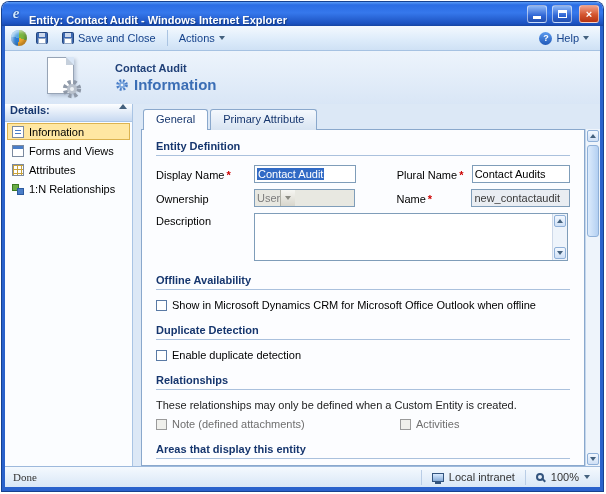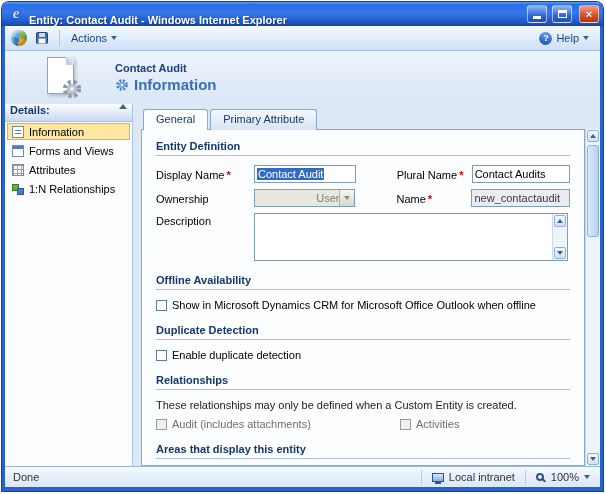--- a/index.html
+++ b/index.html
@@ -83,21 +83,21 @@
 
   .frow { display:flex; align-items:center; margin-bottom:6px; }
   .frow.top { align-items:flex-start; }
   .flabel  { width:98px; flex:none; padding-top:2px; }
   .flabel2 { width:86px; flex:none; padding-top:2px;padding-left:11px; }
   .fspace  { width:30px; flex:none; }
   .req { color:#c00; font-weight:bold; margin-left:2px; }
   .tb { width:124px; height:18px; border:1px solid #7f9db9; background:#fff; padding:1px 2px; display:flex; align-items:center; overflow:hidden; white-space:nowrap; }
   .tb.w2 { width:120px; }
   .tb .selval { background:#316ac5; color:#fff; padding:0 1px; }
-  .tb.dis { background:#e8e8e1; color:#7c7c7c; padding-right:0; justify-content:flex-end; }
+  .tb.dis { background:#e8e8e1; color:#7c7c7c; padding-right:0; justify-content:flex-start; }
   .tb.ro  { background:#e9edf2; color:#3a3a3a; }
   .dd { width:15px; height:16px; flex:none; background:linear-gradient(#f6f6f2,#d8d6cc); border-left:1px solid #b0b0a6; display:flex; align-items:center; justify-content:center; }
   .dd .caret { border-top-color:#8a8a82; }
 
   .desc { position:relative; flex:1; height:48px; border:1px solid #7f9db9; background:#fff; margin-right:2px; }
   .mini-sb { position:absolute; right:0; top:0; bottom:0; width:15px; border-left:1px solid #cdd8e8; background:#eef4fb;
              display:flex; flex-direction:column; justify-content:space-between; padding:1px; }
   .sb-btn { width:12px; height:12px; background:linear-gradient(#f3f8fe,#cfe0f6); border:1px solid #8fb0d8; border-radius:2px; display:flex; align-items:center; justify-content:center; }
   .tri-up   { width:0; height:0; border-left:3px solid transparent; border-right:3px solid transparent; border-bottom:4px solid #44617e; }
   .tri-down { width:0; height:0; border-left:3px solid transparent; border-right:3px solid transparent; border-top:4px solid #44617e; }
@@ -113,21 +113,21 @@
   
   .vscroll { width:15px; flex:none; position:relative; background:#eef4fb; border-left:1px solid #c3d6ec;
              display:flex; flex-direction:column; justify-content:space-between; padding:1px; }
   .vscroll .sb-btn { width:12px; height:12px; }
   .sb-thumb { position:absolute; left:1px; top:16px; width:12px; height:92px;
               background:linear-gradient(90deg,#dcebfc,#b4d0f2); border:1px solid #8fb0d8; border-radius:3px; }
 
   
   .statusbar { height:21px; flex:none; display:flex; align-items:center; background:linear-gradient(#f4f9fe,#d9e7f7);
                border-top:1px solid #9db9dc; padding:0 4px; color:#333; }
-  .st-left { flex:1; padding-left:4px; }
+  .st-left { flex:1; padding-left:4px;font-family:Liberation Serif, serif; }
   .st-sep { width:1px; height:15px; background:#b9cde6; margin:0 4px; }
   .st-pane { display:flex; align-items:center; gap:5px; padding:0 6px; white-space:nowrap; }
   .mon { width:12px; height:9px; border:1px solid #33547e; background:linear-gradient(#d8eaff,#86abd8); position:relative; }
   .mon::after { content:""; position:absolute; left:2px; bottom:-3px; width:6px; height:2px; background:#33547e; }
   .mag { width:8px; height:8px; border:2px solid #33547e; border-radius:50%; position:relative; margin-right:2px; }
   .mag::after { content:""; position:absolute; width:5px; height:2px; background:#33547e; right:-4px; bottom:-2px; transform:rotate(45deg); }
 </style>
 </head>
 <body>
 
@@ -150,20 +150,28 @@
   <div class="frame">
 
     <div class="toolbar">
       <span class="sphere"></span>
       <span class="tbtn">
         <svg width="12" height="12">
             <rect x="0.5" y="0.5" width="11" height="11" rx="1" fill="#3b67b0" stroke="#25477e"></rect>
             <rect x="3" y="1" width="6" height="4" fill="#cdd9ec"></rect>
             <rect x="2.5" y="6.5" width="7" height="5" fill="#fff" stroke="#93a7c4"></rect>
           </svg>
+      </span>
+      <span class="tbtn">
+        <svg width="12" height="12">
+            <rect x="0.5" y="0.5" width="11" height="11" rx="1" fill="#3b67b0" stroke="#25477e"></rect>
+            <rect x="3" y="1" width="6" height="4" fill="#cdd9ec"></rect>
+            <rect x="2.5" y="6.5" width="7" height="5" fill="#fff" stroke="#93a7c4"></rect>
+          </svg>
+        <span>Save and Close</span>
       </span>
       <span class="tsep"></span>
       <span class="tbtn">
         <span>Actions</span>
         <span class="caret"></span>
       </span>
       <span class="spacer"></span>
       <span class="tbtn">
         <span class="help-circ">?</span>
         <span>Help</span>
@@ -289,21 +297,21 @@
               </label>
             </div>
 
             <div class="sec-h">Relationships</div>
             <div class="sec-line"></div>
             <div class="note-text">These relationships may only be defined when a Custom Entity is created.</div>
             <div class="cbrow">
               <span class="cspan">
                 <label class="cb dis">
                   <span class="box"></span>
-                  <span class="lbl">Audit (includes attachments)</span>
+                  <span class="lbl">Note (defined attachments)</span>
                 </label>
               </span>
               <span class="c3">
                 <label class="cb dis">
                   <span class="box"></span>
                   <span class="lbl">Activities</span>
                 </label>
               </span>
             </div>
 

